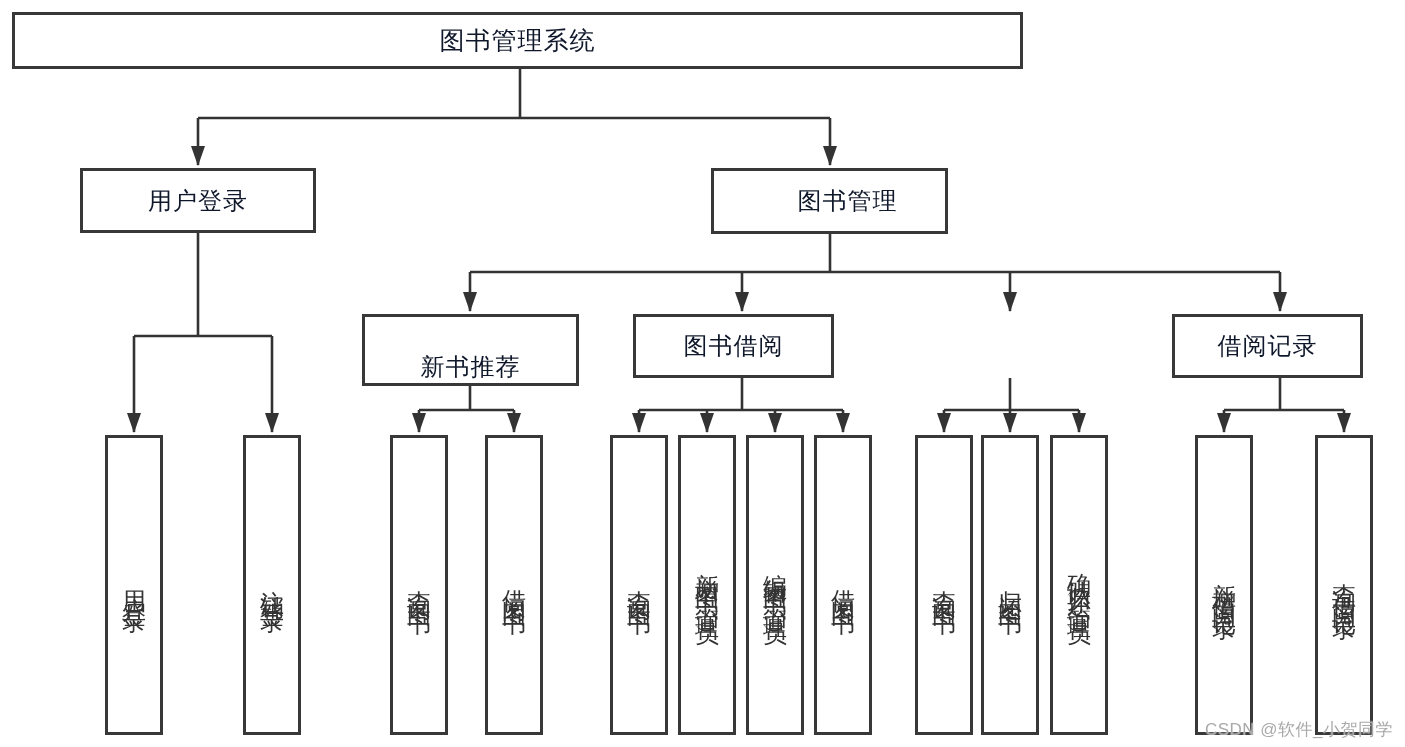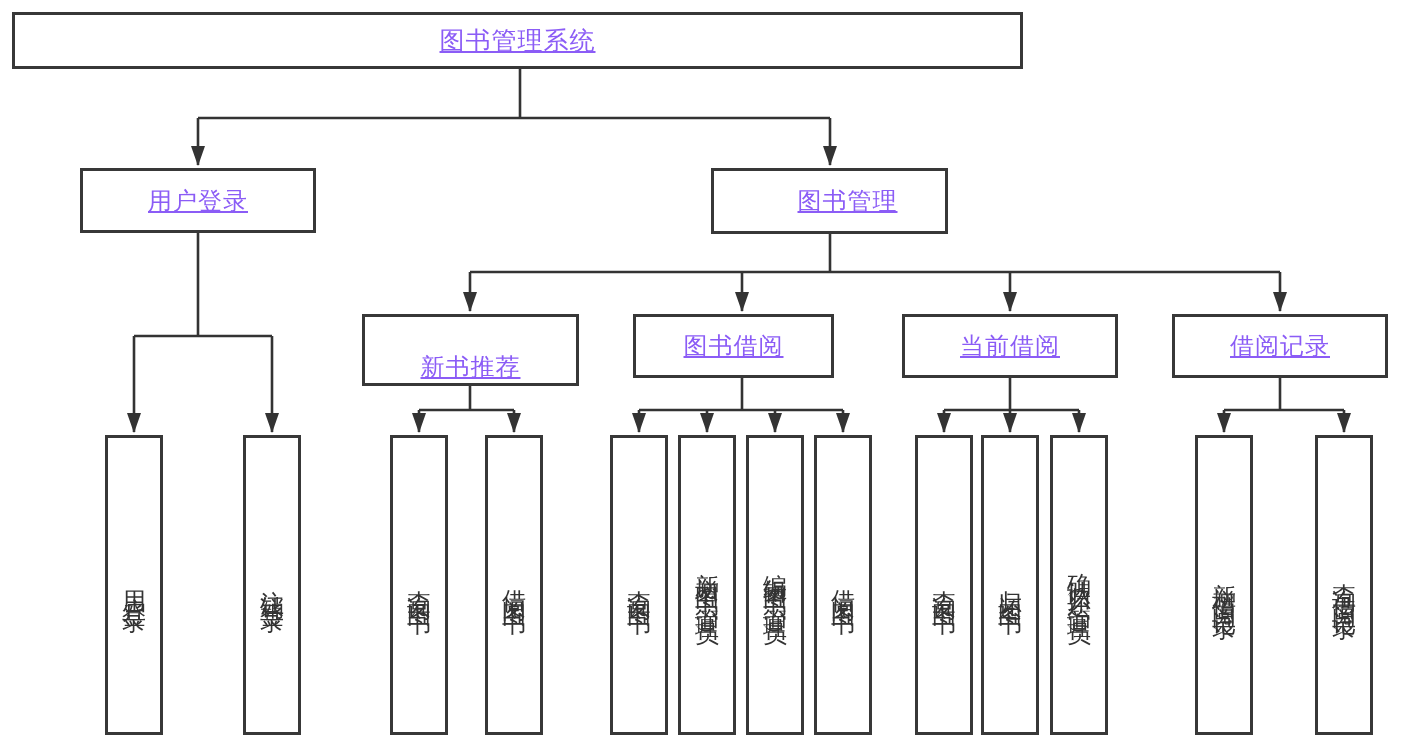--- a/index.html
+++ b/index.html
@@ -30,23 +30,22 @@
     border: 3px solid #383838;
     background: #ffffff;
     display: flex;
     align-items: center;
     justify-content: center;
     text-align: center;
   }
   .node .h-label {
     font-size: 24px;
     letter-spacing: 1px;
-    color: #8b5cf6;
+    color: #0f172a;
     white-space: nowrap;
-    text-decoration: underline;
   }
   .root .h-label { font-size: 25px; }
   .leaf {
     top: 435px;
     width: 58px;
     height: 300px;
   }
   .leaf .v-label {
     writing-mode: vertical-rl;
     text-orientation: mixed;
@@ -132,24 +131,21 @@
   <div class="node" style="left:711px; top:168px; width:237px; height:66px;padding-left:36px;">
     <span class="h-label">图书管理</span>
   </div>
 
   <div class="node" style="left:362px; top:314px; width:217px; height:72px;align-items:flex-end;">
     <span class="h-label">新书推荐</span>
   </div>
   <div class="node" style="left:633px; top:314px; width:201px; height:64px;">
     <span class="h-label">图书借阅</span>
   </div>
-  <div class="node" style="left:902px; top:314px; width:216px; height:64px;">
-    <span class="h-label">当前借阅</span>
-  </div>
-  <div class="node" style="left:1172px; top:314px; width:216px; height:64px;">
+  <div class="node" style="left:1172px; top:314px; width:191px; height:64px;">
     <span class="h-label">借阅记录</span>
   </div>
 
   <div class="node leaf" style="left:105px;">
     <span class="v-label">用户登录</span>
   </div>
   <div class="node leaf" style="left:243px;">
     <span class="v-label">注销登录</span>
   </div>
 
@@ -183,14 +179,15 @@
     <span class="v-label">确认归还（管理员）</span>
   </div>
 
   <div class="node leaf" style="left:1195px;">
     <span class="v-label">新增借阅记录</span>
   </div>
   <div class="node leaf" style="left:1315px;">
     <span class="v-label">查询借阅记录</span>
   </div>
 
+  <div class="watermark">CSDN @软件_小贺同学</div>
 
 </div>
 
 </body></html>

